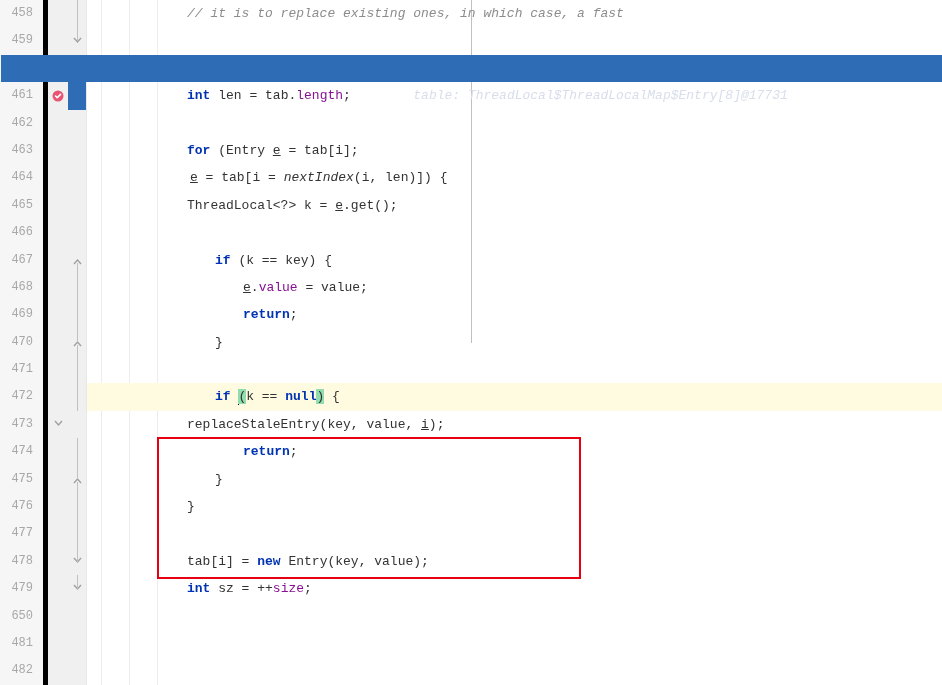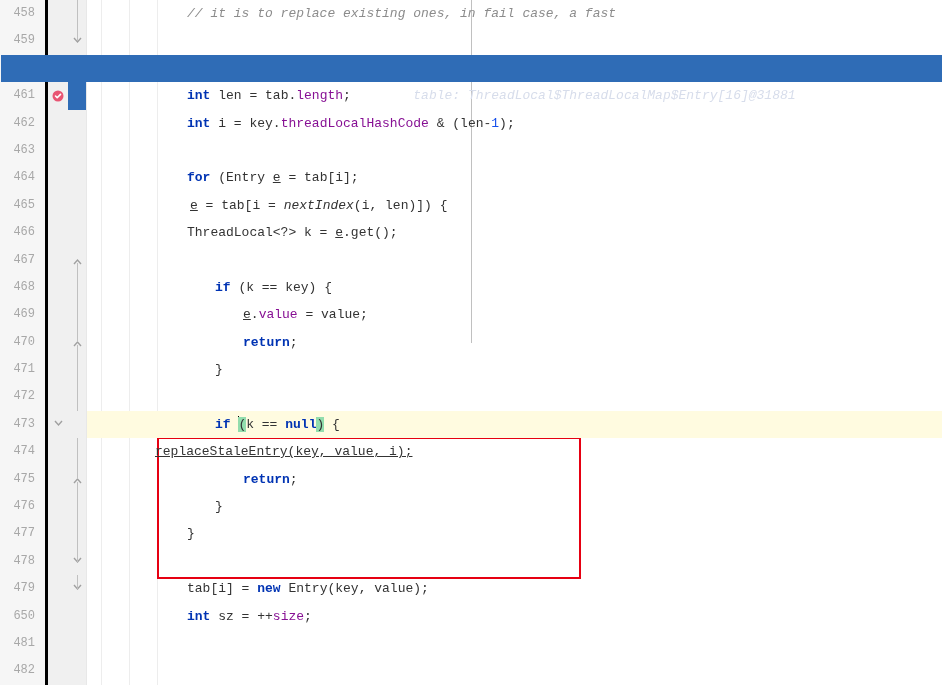--- a/index.html
+++ b/index.html
@@ -24,21 +24,21 @@
     display: flex;
     height: 27.4px;
     line-height: 27.4px;
   }
   .lineno-cell {
     width: 48px;
     text-align: right;
     padding-right: 10px;
     color: #a8a8a8;
     font-size: 12px;
-    border-right: 3px solid #000000;
+    border-right: 5px solid #000000;
     background: #f6f6f6;
   }
   .icon-cell {
     width: 20px;
     display: flex;
     align-items: center;
     justify-content: center;
     background: #f0f0f0;
   }
   .fold-cell {
@@ -355,32 +355,31 @@
   </div>
 
   <div class="code">
 
     <div class="ind-guide" style="left:14px;"></div>
     <div class="ind-guide" style="left:42px;"></div>
     <div class="ind-guide" style="left:70px;"></div>
 
     <div class="red-box" style="left:70px; top:437px; width:424px; height:142px;"></div>
 
-    <div class="code-line"><span class="comment">// it is to replace existing ones, in fail case, a fast</span></div>
+    <div class="code-line"><span class="comment">// it is to replace existing ones, in which case, a fast</span></div>
 
 
     <div class="code-line"></div>
 
     <div class="code-line execution-line" style="padding-left:0; margin-left:-86px;">
-      <span style="display:inline-block;width:40px;"></span><span style="display:inline-block;width:146px;"></span><span>Entry</span><span>[] tab = </span><span class="field" style="font-weight:bold;text-align:center;">table</span><span>;</span><span class="hint">   table: ThreadLocal$ThreadLocalMap$Entry[16]@31881</span>
+      <span style="display:inline-block;width:40px;"></span><span style="display:inline-block;width:146px;"></span><span>Entry</span><span>[] tab = </span><span class="field" style="font-weight:bold;text-align:center;">table</span><span>;</span><span class="hint">   table: ThreadLocal$ThreadLocalMap$Entry[8]@17731</span>
     </div>
 
     <div class="code-line"><span class="kw">int </span><span>len = tab.</span><span class="field">length</span><span>;</span></div>
 
-    <div class="code-line"><span class="kw">int </span><span>i = key.</span><span class="field">threadLocalHashCode</span><span> &amp; (len-</span><span style="color:#1750EB">1</span><span>);</span></div>
 
     <div class="code-line"></div>
 
     <div class="code-line"><span class="kw">for </span><span>(Entry </span><span class="underline">e</span><span> = tab[i];</span></div>
 
 
     <div class="code-line" style="padding-left:103px;"><span class="underline">e</span><span> = tab[i = </span><span style="font-style:italic">nextIndex</span><span>(i, len)]) {</span></div>
 
     <div class="code-line" style=""><span>ThreadLocal&lt;?&gt; k = </span><span class="underline">e</span><span>.get();</span></div>
 
@@ -391,21 +390,21 @@
     <div class="code-line" style="padding-left:156px;"><span class="underline">e</span><span>.</span><span class="field">value</span><span> = value;</span></div>
 
     <div class="code-line" style="padding-left:156px;"><span class="kw">return</span><span>;</span></div>
 
     <div class="code-line" style="padding-left:128px;"><span>}</span></div>
 
     <div class="code-line"></div>
 
     <div class="code-line current-line" style="padding-left:128px;"><span class="kw">if </span><span class="caret"></span><span class="paren-match">(</span><span>k == </span><span class="kw">null</span><span class="paren-match">)</span><span> {</span></div>
 
-    <div class="code-line" style="padding-left:68px;text-decoration:underline;"><span>replaceStaleEntry(key, value, </span><span class="underline">i</span><span>);</span></div>
+    <div class="code-line" style="padding-left:100px;"><span>replaceStaleEntry(key, value, </span><span class="underline">i</span><span>);</span></div>
 
     <div class="code-line" style="padding-left:156px;"><span class="kw">return</span><span>;</span></div>
 
     <div class="code-line" style="padding-left:128px;"><span>}</span></div>
 
     <div class="code-line" style="padding-left:100px;"><span>}</span></div>
 
     <div class="code-line"></div>
 
     <div class="code-line"><span>tab[i] = </span><span class="kw">new </span><span>Entry(key, value);</span></div>

